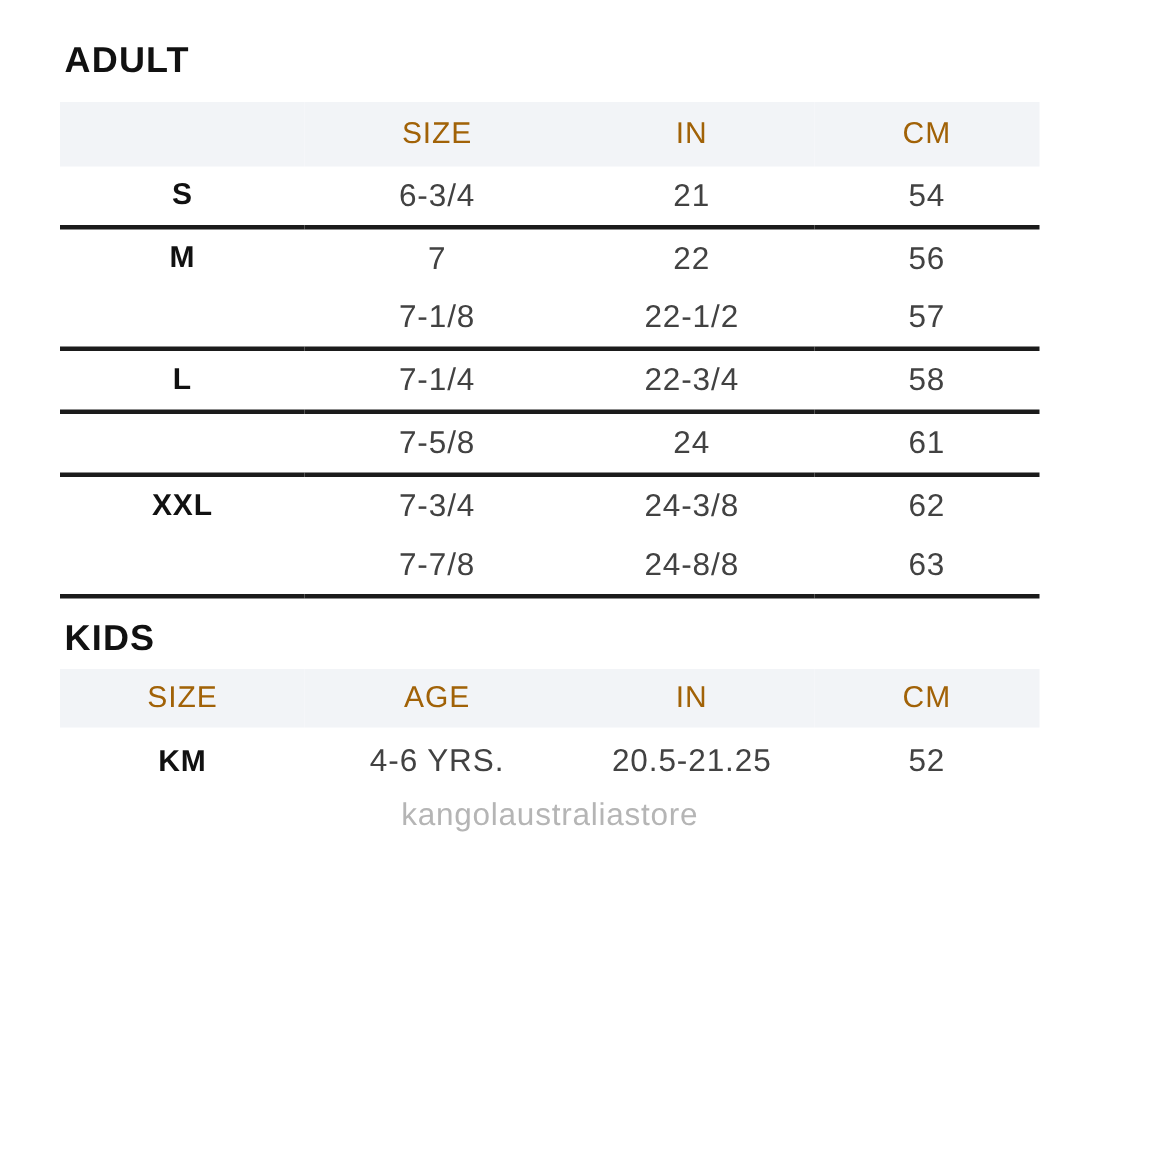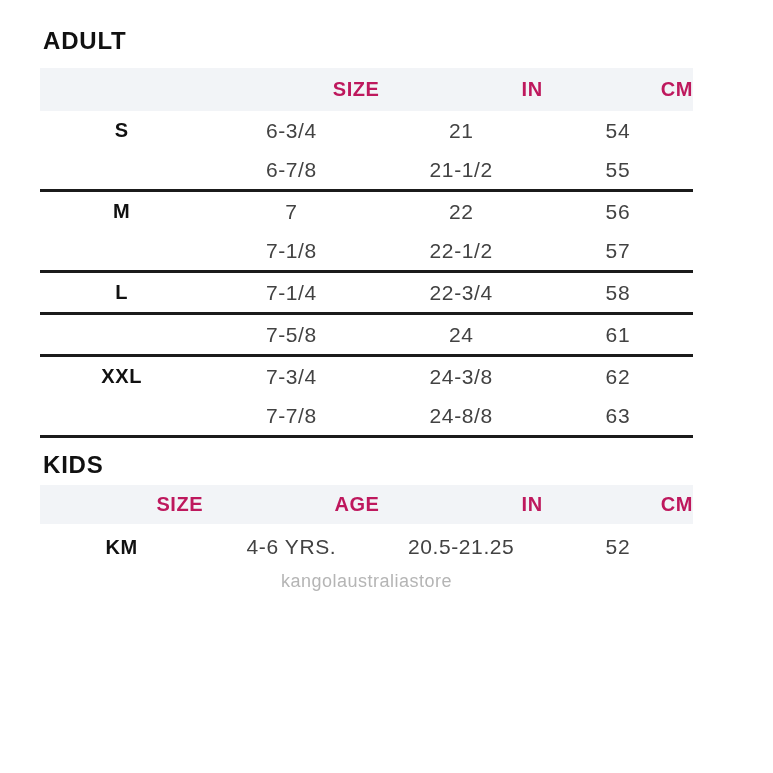--- a/index.html
+++ b/index.html
@@ -35,24 +35,24 @@
     table-layout: fixed;
   }
   col.c1 { width: 25%; }
   col.c2 { width: 27%; }
   col.c3 { width: 25%; }
   col.c4 { width: 23%; }
   thead th {
     background: #f2f4f7;
     height: 43px;
     font-size: 20px;
-    font-weight: 700;
-    color: #be185d;
+    font-weight: 400;
+    color: #a16207;
     letter-spacing: 0.6px;
-    text-align: right;
+    text-align: center;
     padding: 0;
   }
   .kids-table thead th { height: 39px; }
   td {
     font-size: 21px;
     font-weight: 300;
     color: #424242;
     letter-spacing: 0.6px;
     text-align: center;
     vertical-align: middle;
@@ -65,21 +65,21 @@
     font-weight: 700;
     color: #111111;
     letter-spacing: 0.6px;
   }
   .adult-table tbody {
     border-bottom: 3px solid #1b1b1b;
   }
   .watermark {
     margin-top: 1px;
     text-align: center;
-    font-size: 18px;
+    font-size: 21px;
     font-weight: 300;
     letter-spacing: 0.5px;
     color: #b5b5b5;
   }
 </style>
 </head>
 <body>
 
 <div class="page">
 
@@ -99,26 +99,20 @@
         <th>IN</th>
         <th>CM</th>
       </tr>
     </thead>
     <tbody>
       <tr>
         <td class="row-label">S</td>
         <td>6-3/4</td>
         <td>21</td>
         <td>54</td>
-      </tr>
-      <tr>
-        <td class="row-label"></td>
-        <td>6-7/8</td>
-        <td>21-1/2</td>
-        <td>55</td>
       </tr>
     </tbody>
     <tbody>
       <tr>
         <td class="row-label">M</td>
         <td>7</td>
         <td>22</td>
         <td>56</td>
       </tr>
       <tr>

